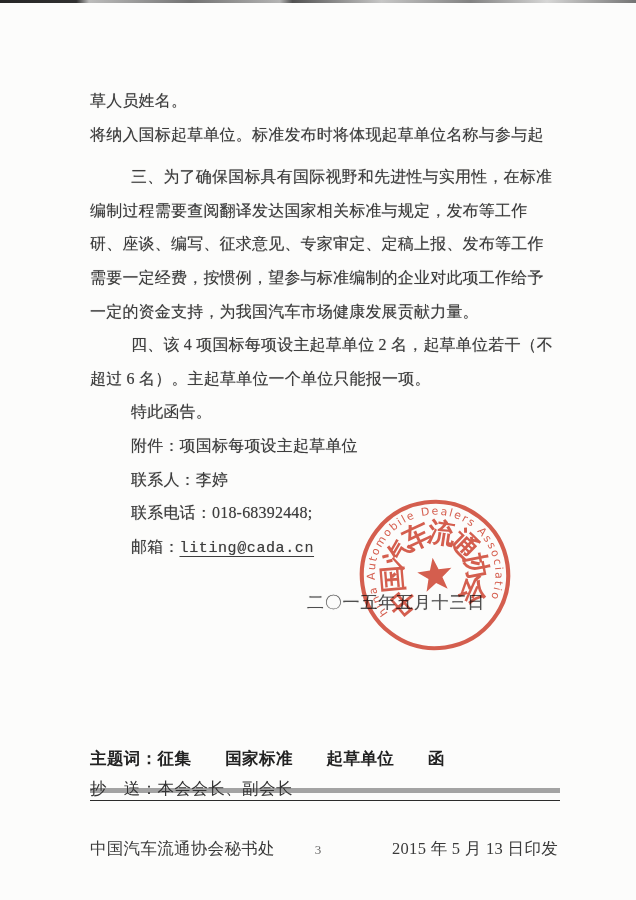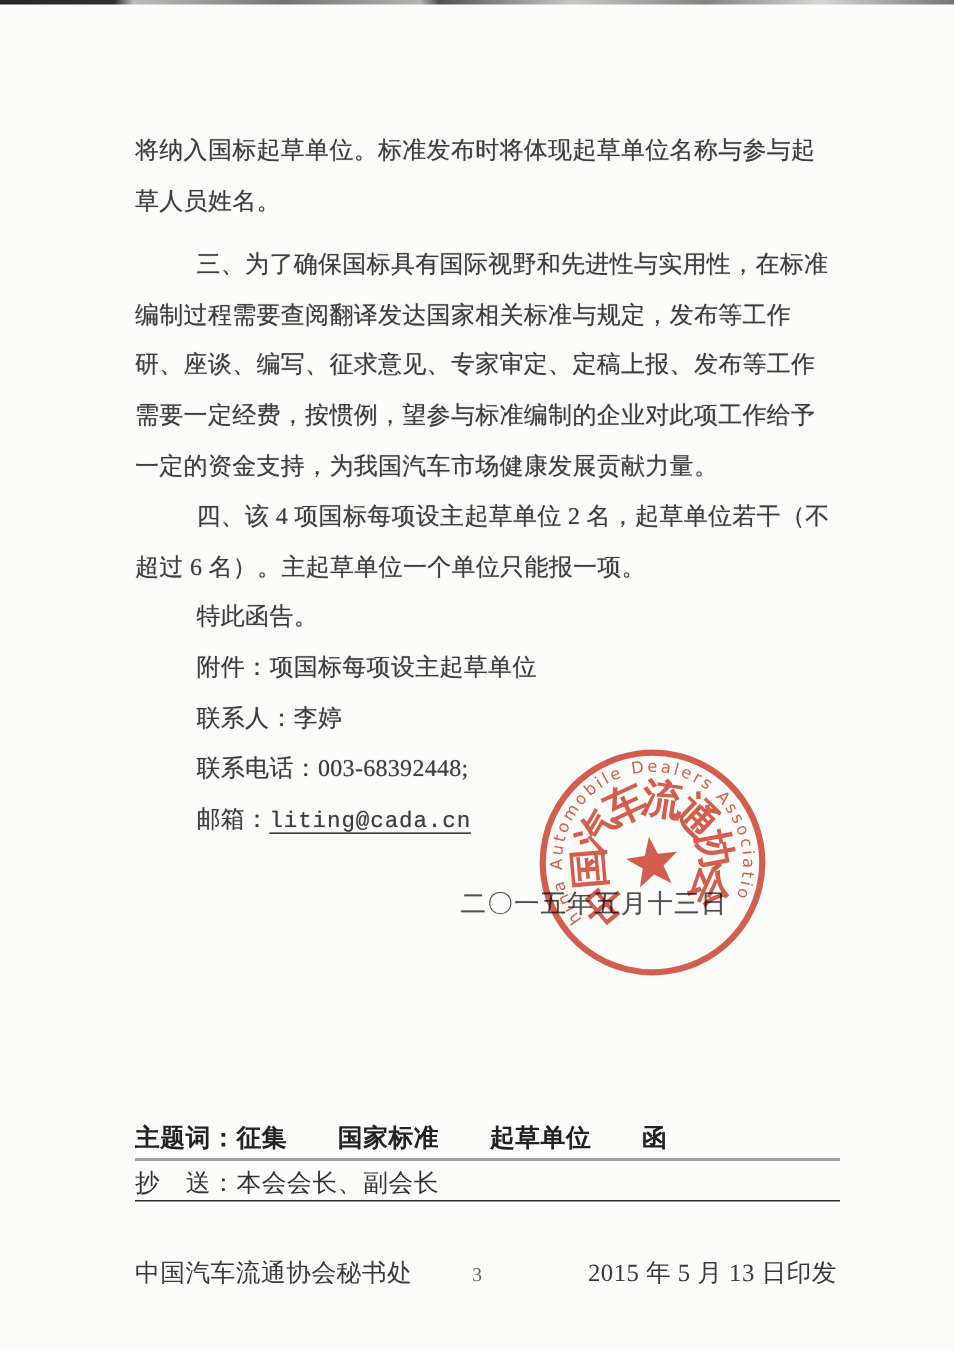--- a/index.html
+++ b/index.html
@@ -34,22 +34,22 @@
     font-size:17px; letter-spacing:0.8px; color:#4e4e4e;
     text-shadow:0 0 0.7px rgba(80,80,80,0.5);
     white-space:nowrap;
   }
   .stamp {
     position:absolute; left:352px; top:492px; width:166px; height:166px;
     opacity:0.82; mix-blend-mode:multiply;
   }
   .footer-subject {
     position:absolute; left:90px; top:749px; width:470px;
-    line-height:19px; padding-bottom:4px;
-    border-bottom:2px solid #a3a3a3;
+    line-height:19px; padding-bottom:20px;
+    border-bottom:5px solid #a3a3a3;
     font-weight:bold; font-size:16.5px; letter-spacing:0.4px; color:#222;
     white-space:nowrap;
   }
   .footer-cc {
     position:absolute; left:90px; top:779px; width:470px;
     line-height:19px; padding-bottom:2px;
     border-bottom:1.5px solid #2b2b2b;
     font-size:16.5px; letter-spacing:0.4px; color:#333;
     white-space:nowrap;
   }
@@ -64,33 +64,33 @@
   }
 </style>
 </head>
 <body>
 
 <div class="page">
 
   <div class="scan-top-line"></div>
 
   <div class="doc">
+    <div class="line">草人员姓名。</div>
     <div class="line">将纳入国标起草单位。标准发布时将体现起草单位名称与参与起</div>
-    <div class="line">草人员姓名。</div>
     <div class="line indent gap">三、为了确保国标具有国际视野和先进性与实用性，在标准</div>
     <div class="line">编制过程需要查阅翻译发达国家相关标准与规定，发布等工作</div>
     <div class="line">研、座谈、编写、征求意见、专家审定、定稿上报、发布等工作</div>
     <div class="line">需要一定经费，按惯例，望参与标准编制的企业对此项工作给予</div>
     <div class="line">一定的资金支持，为我国汽车市场健康发展贡献力量。</div>
     <div class="line indent">四、该 4 项国标每项设主起草单位 2 名，起草单位若干（不</div>
     <div class="line">超过 6 名）。主起草单位一个单位只能报一项。</div>
     <div class="line indent">特此函告。</div>
     <div class="line indent">附件：项国标每项设主起草单位</div>
     <div class="line indent">联系人：李婷</div>
-    <div class="line indent">联系电话：003-68392448;</div>
+    <div class="line indent">联系电话：018-68392448;</div>
     <div class="line indent">
       <span>邮箱：</span><span class="email-value">liting@cada.cn</span>
     </div>
   </div>
 
   <div class="date-line">二〇一五年五月十三日</div>
 
   <svg class="stamp" viewBox="0 0 220 220" aria-hidden="true">
     <g transform="rotate(-8 110 110)">
       <circle cx="110" cy="110" r="97" fill="none" stroke="#cf3b28" stroke-width="5.5"></circle>

